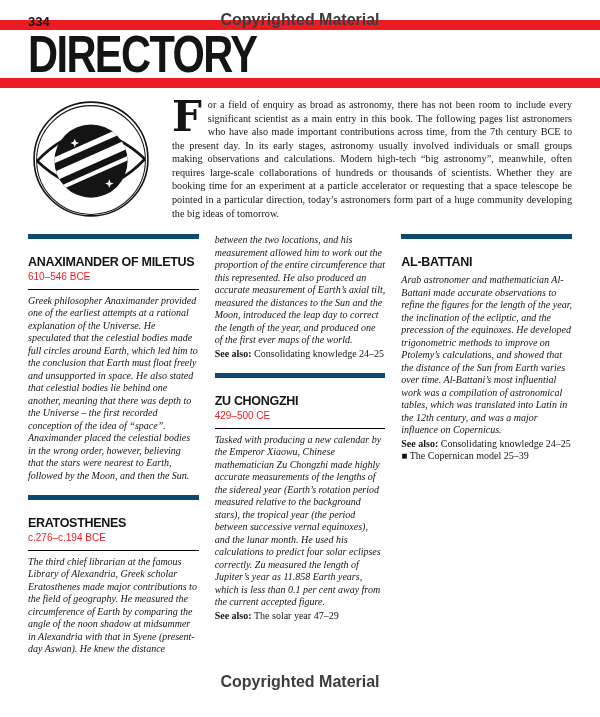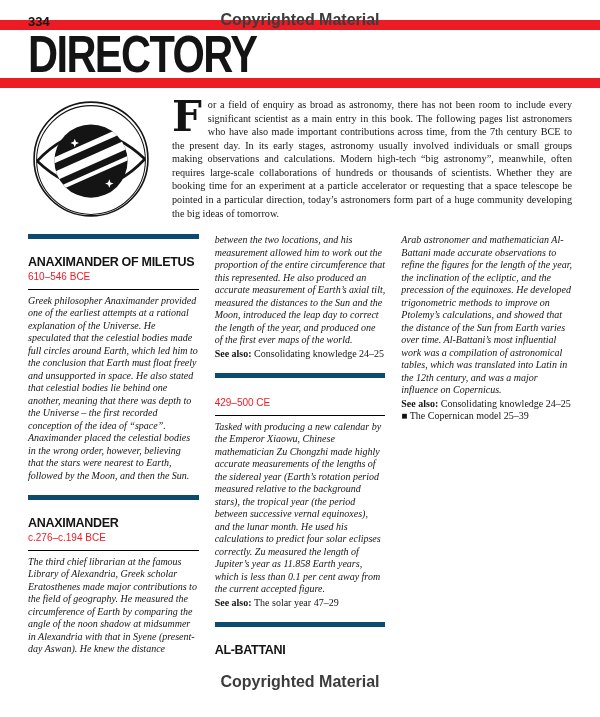--- a/index.html
+++ b/index.html
@@ -102,29 +102,30 @@
     <section class="entry">
       <header class="entry-head">
         <h2 class="entry-name">ANAXIMANDER OF MILETUS</h2>
         <div class="entry-dates">610–546 BCE</div>
       </header>
       <p class="entry-body">Greek philosopher Anaximander provided one of the earliest attempts at a rational explanation of the Universe. He speculated that the celestial bodies made full circles around Earth, which led him to the conclusion that Earth must float freely and unsupported in space. He also stated that celestial bodies lie behind one another, meaning that there was depth to the Universe – the first recorded conception of the idea of “space”. Anaximander placed the celestial bodies in the wrong order, however, believing that the stars were nearest to Earth, followed by the Moon, and then the Sun.</p>
     </section>
 
     <section class="entry">
       <header class="entry-head">
-        <h2 class="entry-name">ANAXIMANDER</h2>
+        <h2 class="entry-name">ERATOSTHENES</h2>
         <div class="entry-dates">c.276–c.194 BCE</div>
       </header>
       <p class="entry-body">The third chief librarian at the famous Library of Alexandria, Greek scholar Eratosthenes made major contributions to the field of geography. He measured the circumference of Earth by comparing the angle of the noon shadow at midsummer in Alexandria with that in Syene (present-day Aswan). He knew the distance between the two locations, and his measurement allowed him to work out the proportion of the entire circumference that this represented. He also produced an accurate measurement of Earth’s axial tilt, measured the distances to the Sun and the Moon, introduced the leap day to correct the length of the year, and produced one of the first ever maps of the world.</p>
       <p class="see-also"><span class="see-also-label">See also:</span> <span>Consolidating knowledge 24–25</span></p>
     </section>
 
     <section class="entry">
       <header class="entry-head">
+        <h2 class="entry-name">ZU CHONGZHI</h2>
         <div class="entry-dates">429–500 CE</div>
       </header>
       <p class="entry-body">Tasked with producing a new calendar by the Emperor Xiaowu, Chinese mathematician Zu Chongzhi made highly accurate measurements of the lengths of the sidereal year (Earth’s rotation period measured relative to the background stars), the tropical year (the period between successive vernal equinoxes), and the lunar month. He used his calculations to predict four solar eclipses correctly. Zu measured the length of Jupiter’s year as 11.858 Earth years, which is less than 0.1 per cent away from the current accepted figure.</p>
       <p class="see-also"><span class="see-also-label">See also:</span> <span>The solar year 47–29</span></p>
     </section>
 
     <section class="entry">
       <header class="entry-head">
         <h2 class="entry-name">AL-BATTANI</h2>
       </header>

